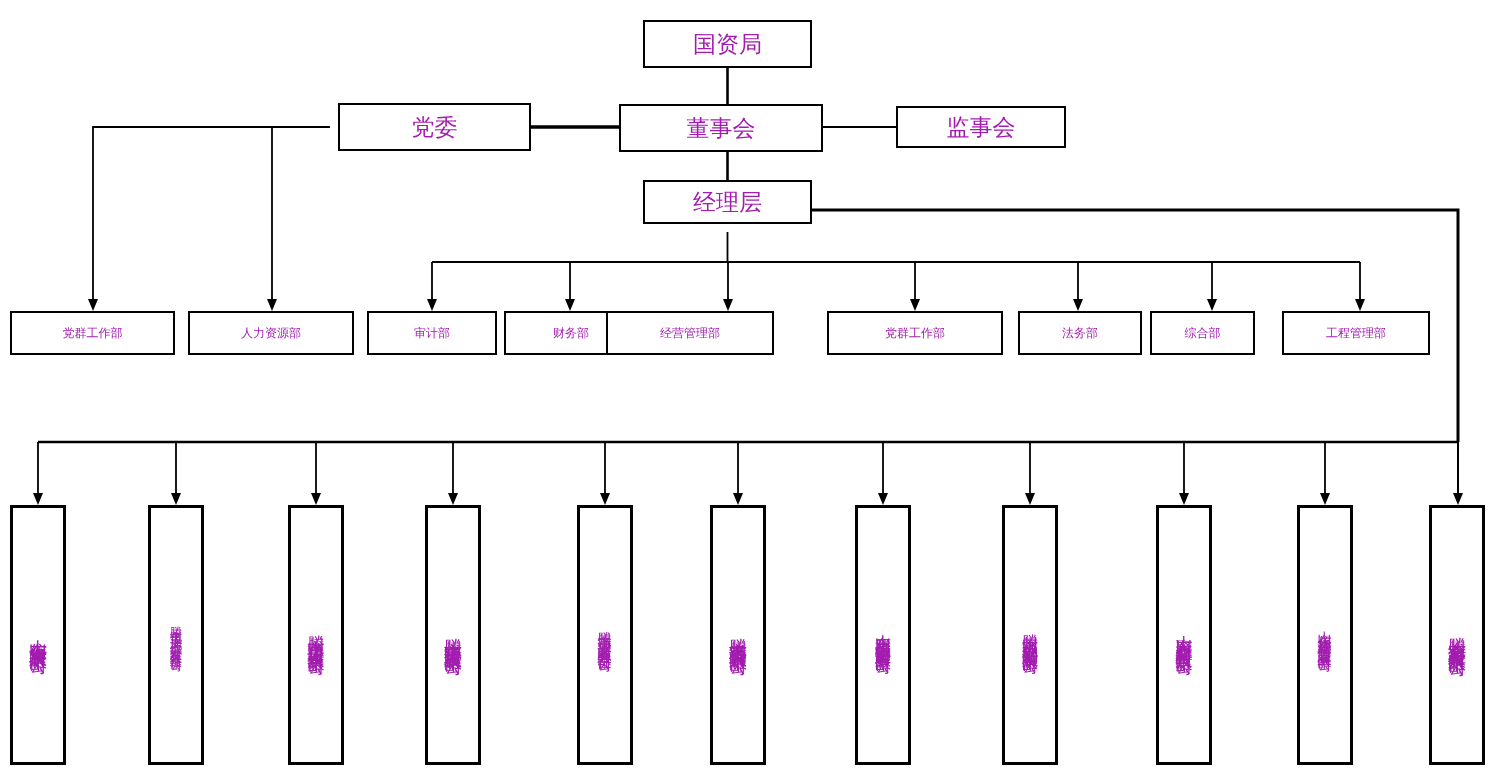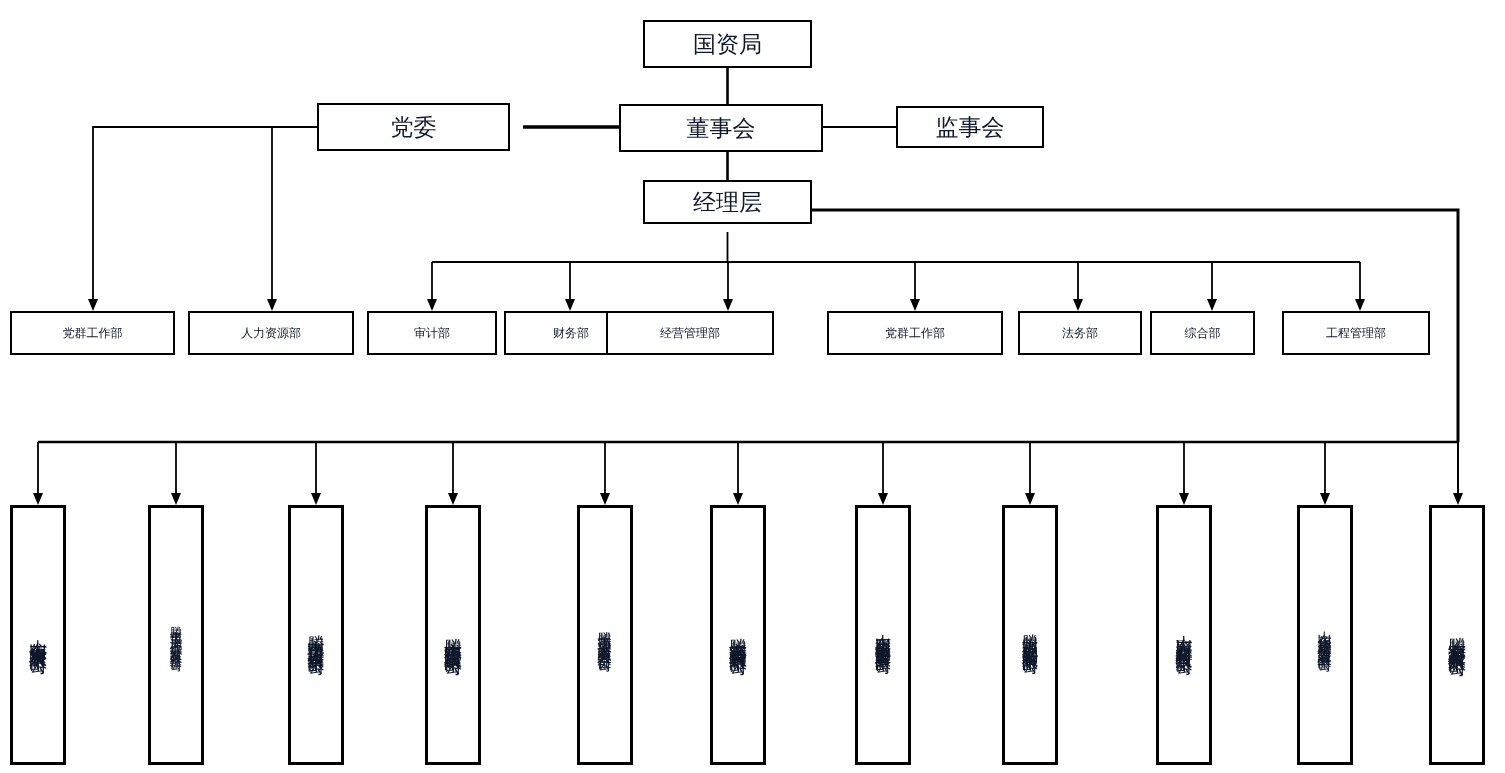--- a/index.html
+++ b/index.html
@@ -1,21 +1,21 @@
 <!DOCTYPE html>
 <html><head>
 <meta charset="utf-8">
 <style>
   html,body{margin:0;padding:0;background:#ffffff;}
   .stage{
     position:relative;
     width:1505px;height:773px;
     background:#ffffff;
     font-family:"Liberation Sans", sans-serif;
-    color:#0f172a;
+    color:#a21caf;
     overflow:hidden;
   }
   .wires{position:absolute;left:0;top:0;}
   .node{
     position:absolute;
     box-sizing:border-box;
     background:#fff;
     border:2.6px solid #000;
     display:flex;
     align-items:center;
@@ -104,23 +104,23 @@
       <polygon points="733,493 743,493 738,505"></polygon>
       <polygon points="878,493 888,493 883,505"></polygon>
       <polygon points="1025,493 1035,493 1030,505"></polygon>
       <polygon points="1179,493 1189,493 1184,505"></polygon>
       <polygon points="1320,493 1330,493 1325,505"></polygon>
       <polygon points="1453,493 1463,493 1458,505"></polygon>
     </g>
   </svg>
 
   <div class="node lvl1" style="left:643px;top:20px;width:169px;height:48px">国资局</div>
-  <div class="node lvl1" style="left:317px;top:103px;width:193px;height:48px">党委</div>
+  <div class="node lvl1" style="left:338px;top:103px;width:193px;height:48px">党委</div>
   <div class="node lvl1" style="left:619px;top:104px;width:204px;height:48px">董事会</div>
-  <div class="node lvl1" style="left:896px;top:106px;width:148px;height:42px">监事会</div>
+  <div class="node lvl1" style="left:896px;top:106px;width:170px;height:42px">监事会</div>
   <div class="node lvl1" style="left:643px;top:180px;width:169px;height:44px">经理层</div>
 
   <div class="node dept" style="left:10px;width:165px">党群工作部</div>
   <div class="node dept" style="left:188px;width:166px">人力资源部</div>
   <div class="node dept" style="left:504px;width:134px">财务部</div>
   <div class="node dept" style="left:367px;width:130px">审计部</div>
   <div class="node dept" style="left:606px;width:168px">经营管理部</div>
   <div class="node dept" style="left:827px;width:176px">党群工作部</div>
   <div class="node dept" style="left:1018px;width:124px">法务部</div>
   <div class="node dept" style="left:1150px;width:105px">综合部</div>

